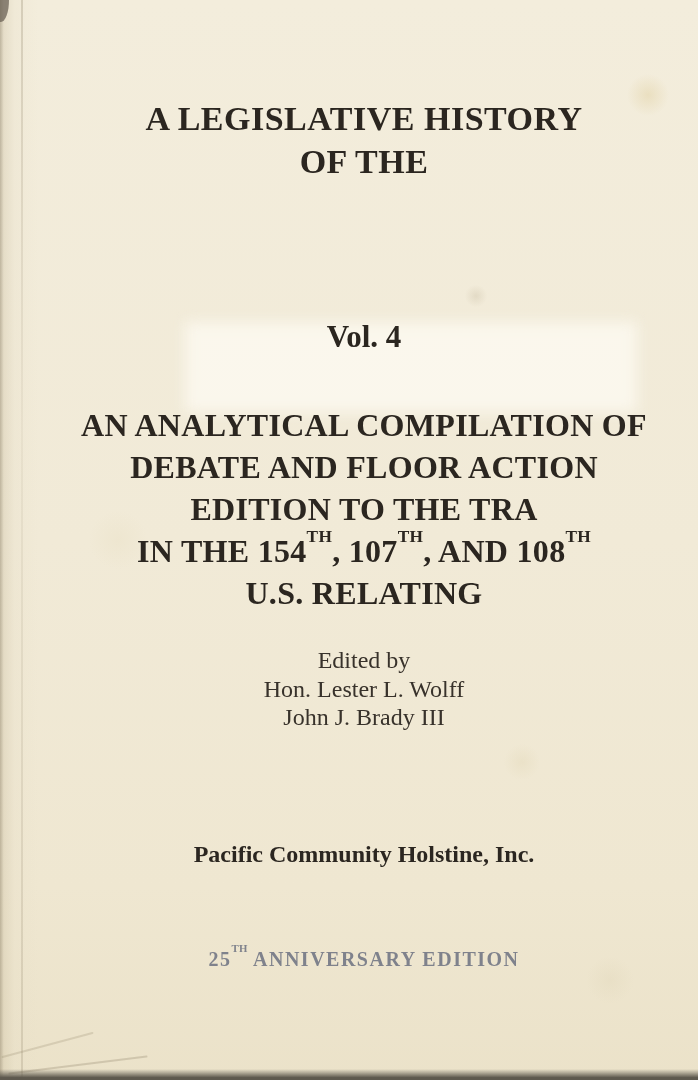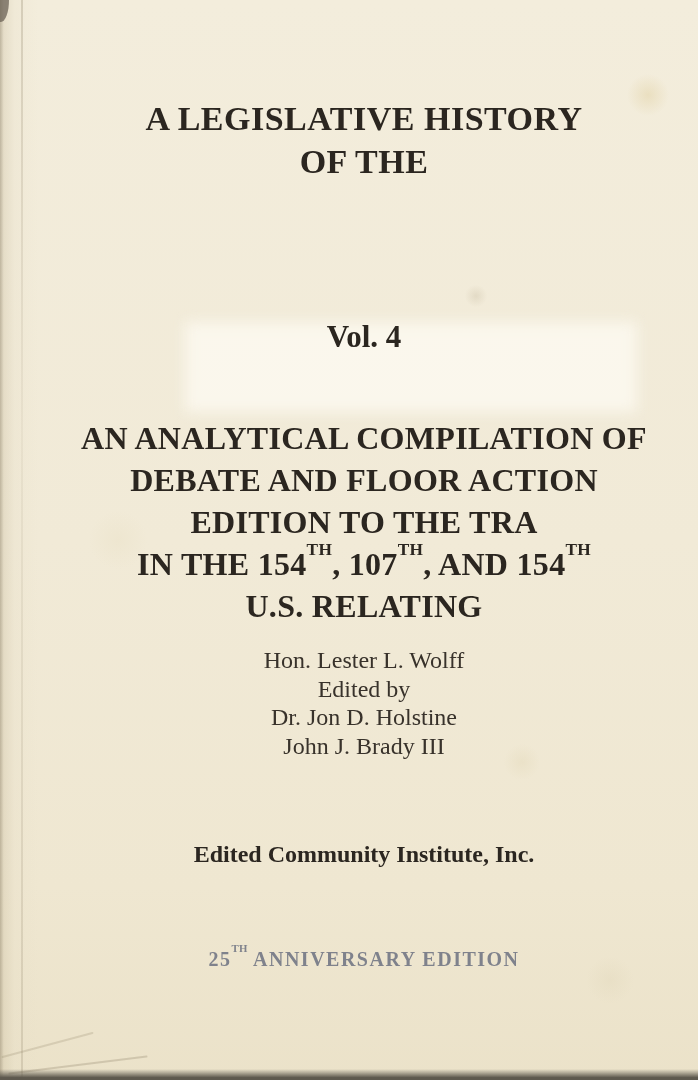--- a/index.html
+++ b/index.html
@@ -76,21 +76,21 @@
     font-size: 34px; font-weight: bold; line-height: 43px;
     letter-spacing: 0.5px;
   }
   .t-line { display: block; white-space: pre-wrap; }
 
   .volume {
     position: absolute; top: 283px; left: 0; right: 0;
     font-size: 31px; font-weight: bold; margin-top: 36px;
   }
   .subtitle {
-    position: absolute; top: 417px; left: 0; right: 0;
+    position: absolute; top: 404px; left: 0; right: 0;
     font-size: 32px; font-weight: bold; line-height: 42px;
     letter-spacing: 0.3px;
   }
   .byline {
     position: absolute; top: 646px; left: 0; right: 0;
     font-size: 24px; line-height: 28.5px;
     color: #38322b;
   }
   .publisher {
     position: absolute; top: 840px; left: 0; right: 0;
@@ -130,33 +130,32 @@
       <span class="t-line">A LEGISLATIVE HISTORY</span>
       <span class="t-line">OF THE</span>
     </h1>
 
     <div class="volume">Vol. 4</div>
 
     <div class="subtitle">
       <span class="t-line"><span>AN ANALYTICAL COMPILATION OF</span></span>
       <span class="t-line"><span>DEBATE AND FLOOR ACTION</span></span>
       <span class="t-line"><span>EDITION TO THE TRA</span></span>
-      <span class="t-line"><span>IN THE 154</span><sup>TH</sup><span>, 107</span><sup>TH</sup><span>, AND 154</span><sup>TH</sup></span>
+      <span class="t-line"><span>IN THE 154</span><sup>TH</sup><span>, 107</span><sup>TH</sup><span>, AND 108</span><sup>TH</sup></span>
       <span class="t-line"><span>U.S. RELATING</span></span>
     </div>
 
     <div class="byline">
+      <span class="t-line">Edited by</span>
       <span class="t-line">Hon. Lester L. Wolff</span>
-      <span class="t-line">Edited by</span>
-      <span class="t-line">Dr. Jon D. Holstine</span>
       <span class="t-line">John J. Brady III</span>
     </div>
 
     <div class="publisher">
-      <span class="t-line">Edited Community Institute, Inc.</span>
+      <span class="t-line">Pacific Community Holstine, Inc.</span>
     </div>
 
     <div class="edition"><span>25</span><sup>TH</sup><span> ANNIVERSARY EDITION</span></div>
 
   </div>
 
   <div class="bottom-edge"></div>
 </div>
 
 </body></html>

